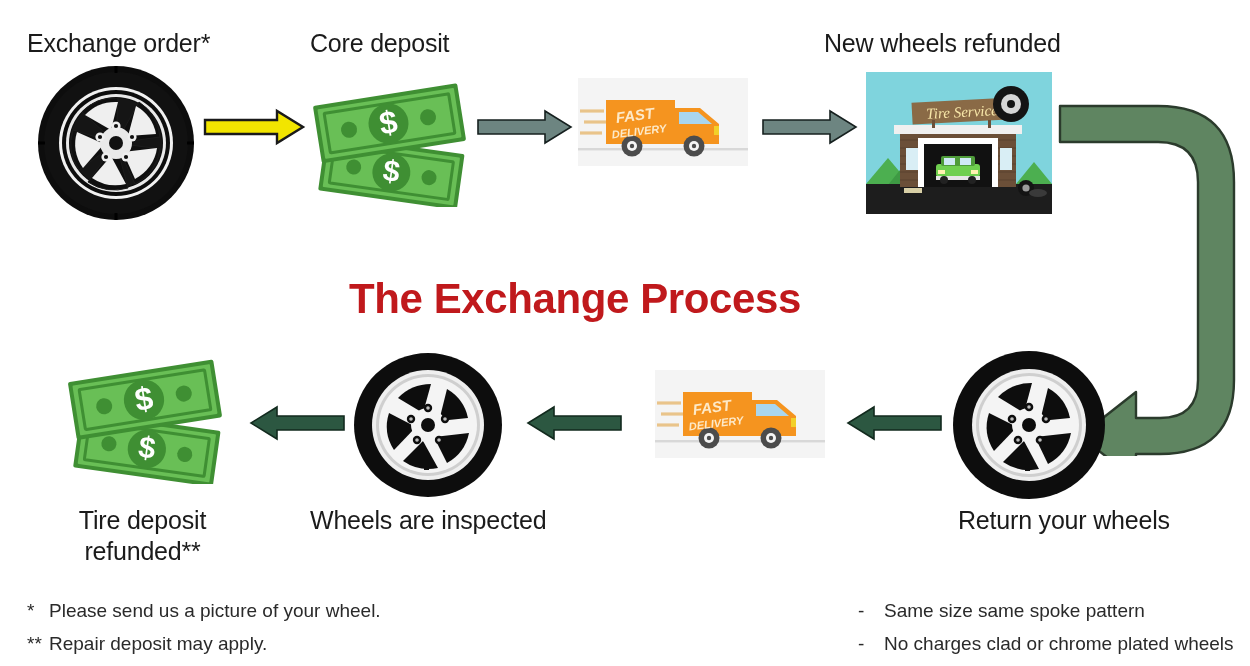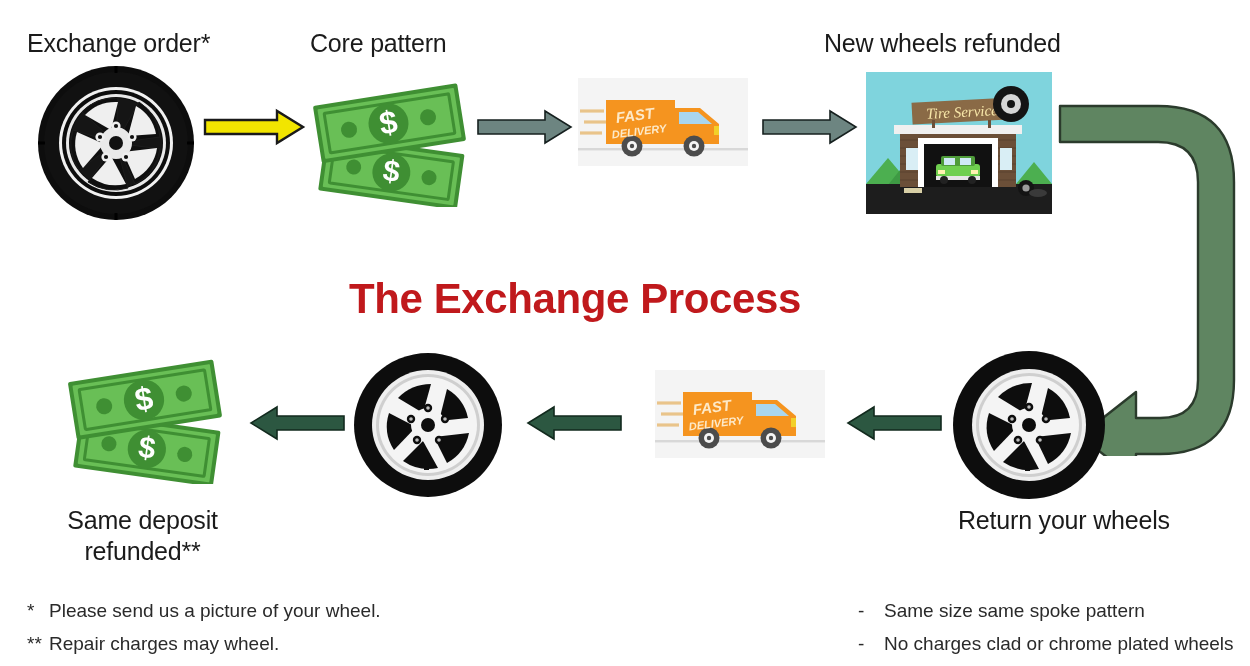--- a/index.html
+++ b/index.html
@@ -53,21 +53,21 @@
 
   
   .shop{display:block;}
 </style>
 </head>
 <body>
 
 <div class="stage">
 
   <div class="abs lbl" style="left:27px;top:28px;">Exchange order*</div>
-  <div class="abs lbl" style="left:310px;top:28px;">Core pattern</div>
+  <div class="abs lbl" style="left:310px;top:28px;">Core deposit</div>
   <div class="abs lbl" style="left:824px;top:28px;">New wheels refunded</div>
 
   <div class="abs" style="left:36px;top:64px;width:160px;height:158px;">
     <svg class="wheel" width="160" height="158" viewBox="0 0 160 158">
       <g>
         <ellipse cx="80" cy="79" rx="78" ry="77" fill="#0d0d0d"></ellipse>
         <ellipse cx="80" cy="79" rx="72" ry="71" fill="#111"></ellipse>
         <ellipse cx="80" cy="79" rx="57" ry="56" fill="#f2f2f2"></ellipse>
         <ellipse cx="80" cy="79" rx="54" ry="53" fill="#0d0d0d"></ellipse>
         <ellipse cx="80" cy="79" rx="50" ry="49" fill="#e9e9e9"></ellipse>
@@ -379,20 +379,21 @@
       <g fill="#bdbdbd">
         <circle cx="75" cy="56" r="1.8"></circle>
           <circle cx="92" cy="67" r="1.8"></circle>
         <circle cx="86" cy="88" r="1.8"></circle>
           <circle cx="64" cy="88" r="1.8"></circle>
         <circle cx="58" cy="67" r="1.8"></circle>
       </g>
       <rect x="71" y="113" width="5" height="5" fill="#0d0d0d"></rect>
     </svg>
   </div>
+  <div class="abs lbl" style="left:310px;top:505px;">Wheels are inspected</div>
 
   <div class="abs" style="left:248px;top:405px;">
     <svg class="arrow" width="97" height="36" viewBox="0 0 97 36">
       <path d="M96 11 L29 11 L29 2 L3 18 L29 34 L29 25 L96 25 Z" fill="#2c5741" stroke="#122a1e" stroke-width="1.6" stroke-linejoin="miter"></path>
     </svg>
   </div>
 
   <div class="abs" style="left:56px;top:348px;width:185px;height:136px;">
     <svg class="money" width="185" height="136" viewBox="0 0 180 135">
       <g transform="rotate(-9 90 67)">
@@ -408,28 +409,28 @@
         <rect x="16" y="22" width="146" height="58" rx="2" fill="#3f8f33"></rect>
         <rect x="20" y="26" width="138" height="50" rx="1" fill="#69bf56"></rect>
         <rect x="26" y="31" width="126" height="40" rx="1" fill="none" stroke="#3f8f33" stroke-width="3"></rect>
         <circle cx="88" cy="51" r="20" fill="#3f8f33"></circle>
         <text x="88" y="61" font-family="'Liberation Sans',sans-serif" font-size="32" font-weight="700" fill="#ffffff" text-anchor="middle">$</text>
         <circle cx="48" cy="51" r="8" fill="#3f8f33"></circle>
         <circle cx="128" cy="51" r="8" fill="#3f8f33"></circle>
       </g>
     </svg>
   </div>
-  <div class="abs lbl multi" style="left:35px;top:505px;width:215px;">Same deposit refunded**</div>
+  <div class="abs lbl multi" style="left:35px;top:505px;width:215px;">Tire deposit refunded**</div>
 
   <div class="abs" style="left:27px;top:594px;">
     <div class="foot">
       <span class="mk">*</span><span>Please send us a picture of your wheel.</span>
     </div>
     <div class="foot">
-      <span class="mk">**</span><span>Repair charges may wheel.</span>
+      <span class="mk">**</span><span>Repair deposit may apply.</span>
     </div>
   </div>
 
   <div class="abs" style="left:858px;top:594px;">
     <div class="foot">
       <span class="mk dash">-</span><span>Same size same spoke pattern</span>
     </div>
     <div class="foot">
       <span class="mk dash">-</span><span>No charges clad or chrome plated wheels</span>
     </div>

